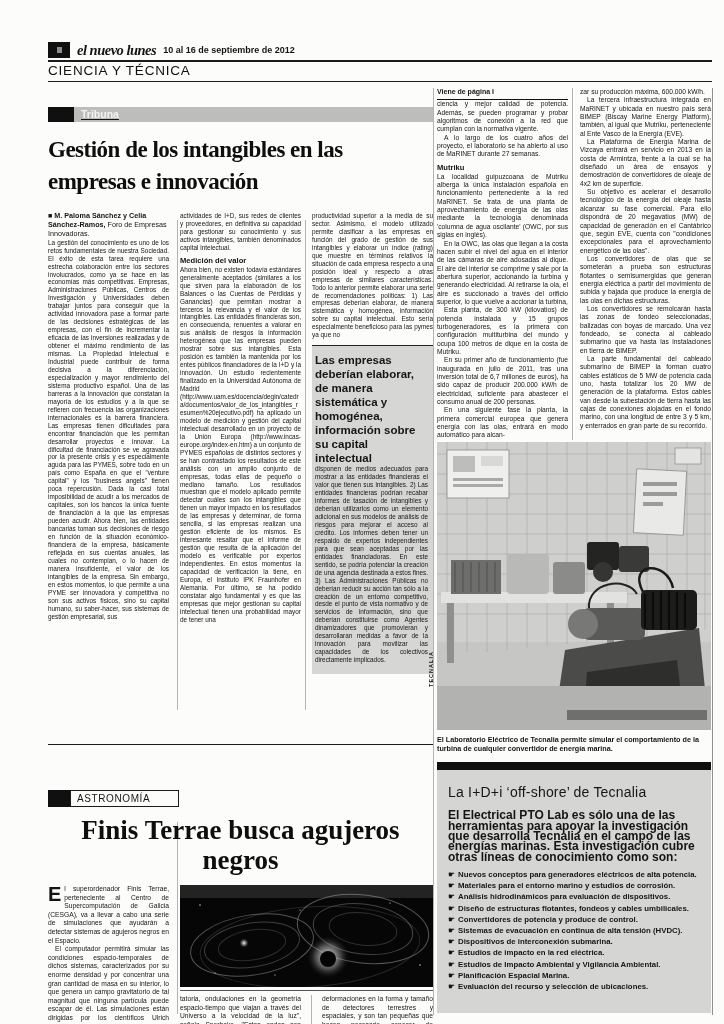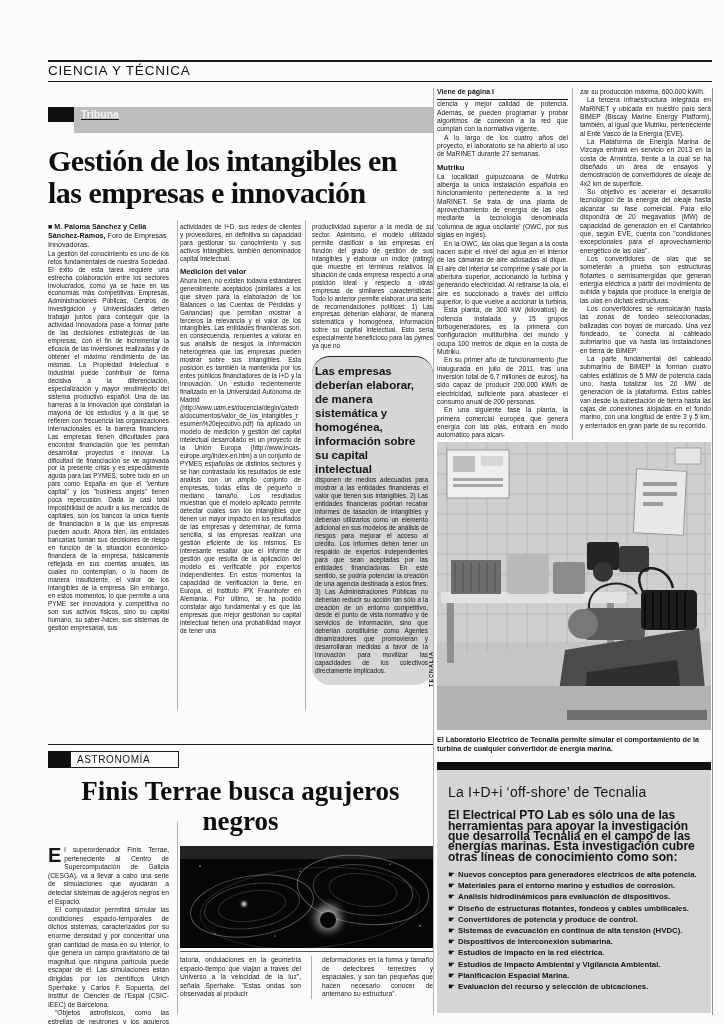--- a/index.html
+++ b/index.html
@@ -17,34 +17,34 @@
 
   
   .bodytext{font-size:6.4px;line-height:7.95px;text-align:justify;overflow-wrap:anywhere;}
   .bodytext p{margin:0;}
   .bodytext p.ind{text-indent:7px;}
   .subhead{font-size:7.6px;font-weight:bold;margin:4px 0 1px;line-height:9px;}
   .vr{position:absolute;width:1px;background:#b3b3b1;}
 
   
   .tribuna{position:absolute;left:48px;top:107px;width:385px;}
-  .kicker{display:flex;height:26px;text-decoration:underline;}
+  .kicker{display:flex;height:15px;text-decoration:underline;}
   .kicker .ksq{width:26px;height:15px;background:#101010;}
   .kicker .kbar{flex:1;background:#bdbdbb;color:#f4f4f2;font-weight:bold;font-size:10.5px;line-height:15px;padding-left:7px;}
-  .t-head{font-family:"Liberation Serif",serif;font-weight:bold;font-size:30px;line-height:32px;letter-spacing:-0.5px;margin:12px 0 0 0;color:#0e0e0e;}
+  .t-head{font-family:"Liberation Serif",serif;font-weight:bold;font-size:23px;line-height:32px;letter-spacing:-0.5px;margin:12px 0 0 0;color:#0e0e0e;}
   .t-cols{display:flex;gap:11px;margin-top:14px;height:497px;overflow:hidden;}
   .t-col{width:121px;flex:none;}
   .byline{font-size:7.2px;line-height:8.9px;margin:0 0 9px 0;text-align:left;}
   .byline b{font-weight:bold;}
-  .pullbox{background:#d6d6d4;border-top:1.5px solid #222;margin-top:6px;padding:7px 5px 10px 3px;border-radius:18px;}
+  .pullbox{background:#d6d6d4;border-top:1.5px solid #222;margin-top:6px;padding:7px 5px 10px 3px;}
   .pullquote{font-size:11.5px;line-height:14px;font-weight:bold;text-align:left;margin:0 0 16px 0;}
 
   
   .astro{position:absolute;left:48px;top:744px;width:385px;border-top:1.5px solid #1b1b1b;padding-top:6px;}
-  .akick{display:flex;align-items:flex-end;height:17px;}
+  .akick{display:flex;align-items:flex-end;height:17px;margin-top:39px;}
   .akick .asq{width:22px;height:17px;background:#101010;}
   .akick .abox{border:1.2px solid #1b1b1b;height:15px;line-height:15px;font-size:10px;letter-spacing:0.6px;padding:0 28px 0 6px;}
   .a-head{font-family:"Liberation Serif",serif;font-weight:bold;font-size:27px;line-height:30px;text-align:center;margin:8px 0 0 0;color:#0e0e0e;}
   .a-content{display:flex;gap:11px;margin-top:10px;}
   .a-col1{width:121px;flex:none;font-size:6.7px;line-height:8.6px;}
   .a-col1 p{margin:0;}
   .a-col1 p.ind{text-indent:7px;}
   .dropcap{float:left;font-weight:bold;font-size:20px;line-height:17px;margin:1px 3px 0 0;}
   .a-right{width:253px;flex:none;}
   .space-img{display:block;width:253px;height:102px;}
@@ -71,20 +71,27 @@
   .box-intro{font-size:12px;line-height:10.3px;font-weight:bold;margin:0;text-align:left;}
   .box-list{list-style:none;margin:8px 0 0 0;padding:0;}
   .box-list li{font-size:7.8px;line-height:9.7px;font-weight:bold;margin:0 0 1.5px 0;padding-left:13px;text-indent:-13px;}
   .bglyph{margin-right:3px;font-weight:normal;}
 </style>
 </head>
 <body>
 
 <div class="page">
 
+  <div class="mast">
+    <span class="mast-box">
+        <i></i>
+      </span>
+    <span class="mast-logo">el nuevo lunes</span>
+    <span class="mast-date">10 al 16 de septiembre de 2012</span>
+  </div>
   <div class="hrule" style="left:48px;top:60px;width:664px;height:2px;"></div>
   <div class="section-title">CIENCIA Y TÉCNICA</div>
   <div class="hrule" style="left:48px;top:81px;width:664px;height:1px;"></div>
 
   <div class="vr" style="left:177px;top:220px;height:490px;"></div>
   <div class="vr" style="left:305px;top:220px;height:490px;"></div>
   <div class="vr" style="left:433px;top:88px;height:927px;"></div>
   <div class="vr" style="left:572px;top:88px;height:352px;"></div>
   <div class="vr" style="left:712px;top:88px;height:927px;background:#8f8f8d;"></div>
   <div class="vr" style="left:177px;top:822px;height:192px;"></div>

